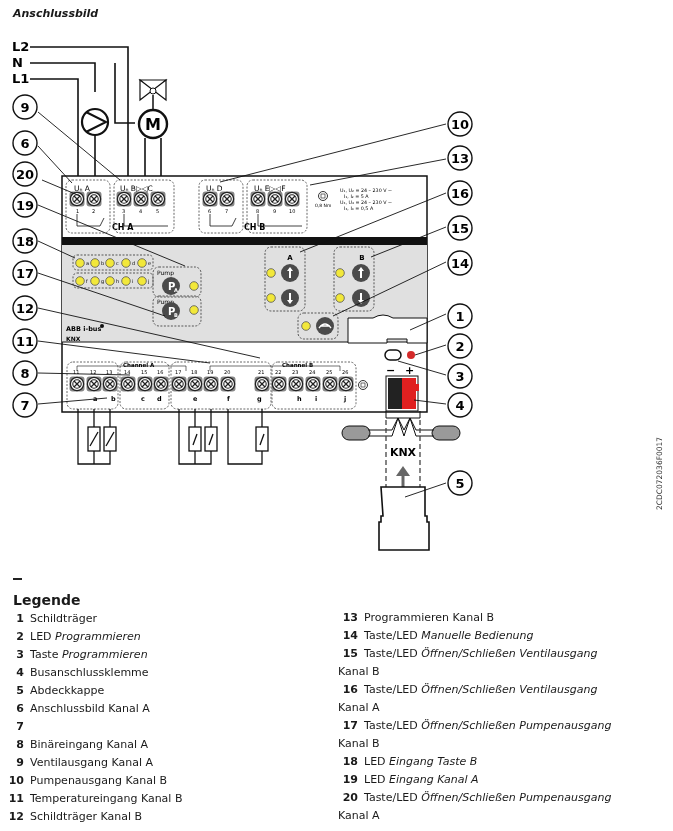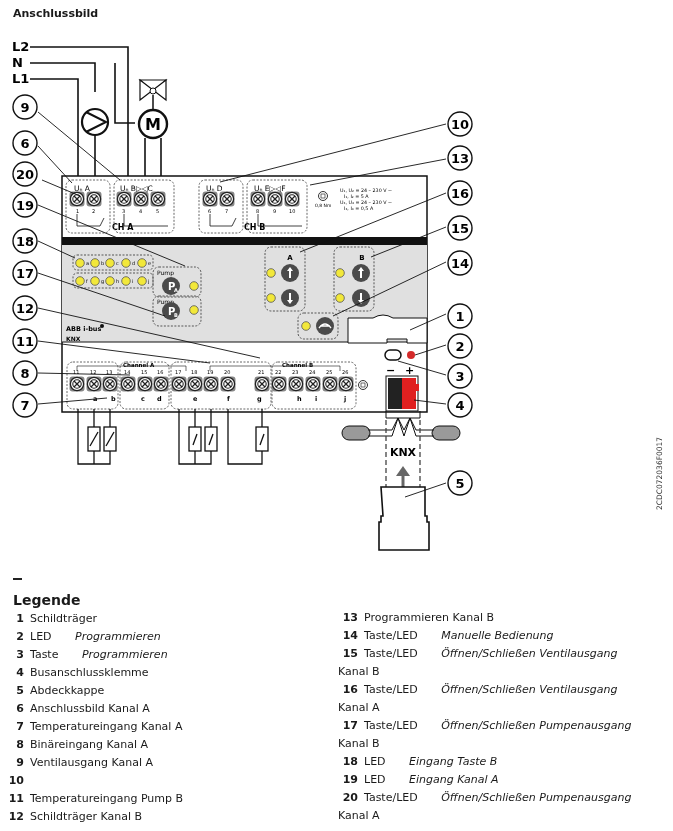--- a/index.html
+++ b/index.html
@@ -1,27 +1,27 @@
 <!DOCTYPE html>
 <html><head>
 <meta charset="utf-8">
 <style>
   html, body { margin:0; padding:0; background:#ffffff; }
   body { width:673px; height:831px; position:relative; overflow:hidden; font-family:"DejaVu Sans", sans-serif; color:#1a1a1a; }
-  .title { position:absolute; left:13px; top:7px; font-size:11px; font-weight:bold; }
+  .title { position:absolute; left:13px; top:7px; font-size:11px; font-weight:bold;font-style:italic; }
   svg.diagram { position:absolute; left:0; top:0; }
   .docid { position:absolute; left:655px; top:510px; transform:rotate(-90deg); transform-origin:left top; font-size:7.5px; color:#333; white-space:nowrap; }
   .legend-dash { position:absolute; left:13px; top:578px; width:9px; height:2px; background:#222; }
   .legend-title { position:absolute; left:13px; top:592px; font-size:14px; font-weight:bold; }
   .legend-col { position:absolute; font-size:11px; line-height:18px; }
   .legend-col.left { left:4px; top:610px; }
   .legend-col.right { left:338px; top:609px; }
   .li { display:flex; }
   .li .num { width:20px; text-align:right; font-weight:bold; padding-right:6px; flex:none; }
-  .li .txt em { font-style:italic;margin-left:20px; }
+  .li .txt em { font-style:italic; }
   .callout text { font-family:"DejaVu Sans", sans-serif; font-size:13px; font-weight:bold; }
 </style>
 </head>
 <body>
 
 <div class="title">Anschlussbild</div>
 
 <svg class="diagram" width="673" height="575" viewBox="0 0 673 575">
   <defs>
     <g id="screw">
@@ -443,36 +443,36 @@
     <div class="li">
       <span class="num">5</span>
       <span class="txt">Abdeckkappe</span>
     </div>
     <div class="li">
       <span class="num">6</span>
       <span class="txt">Anschlussbild Kanal A</span>
     </div>
     <div class="li">
       <span class="num">7</span>
-      <span class="txt">Temperatureingang Kanal A</span>
     </div>
     <div class="li">
       <span class="num">8</span>
       <span class="txt">Binäreingang Kanal A</span>
     </div>
     <div class="li">
       <span class="num">9</span>
       <span class="txt">Ventilausgang Kanal A</span>
     </div>
     <div class="li">
       <span class="num">10</span>
+      <span class="txt">Pumpenausgang Kanal B</span>
     </div>
     <div class="li">
       <span class="num">11</span>
-      <span class="txt">Temperatureingang Pump B</span>
+      <span class="txt">Temperatureingang Kanal B</span>
     </div>
     <div class="li">
       <span class="num">12</span>
       <span class="txt">Schildträger Kanal B</span>
     </div>
   </div>
 <div class="legend-col right" id="legend-right">
     <div class="li">
       <span class="num">13</span>
       <span class="txt">Programmieren Kanal B</span>

